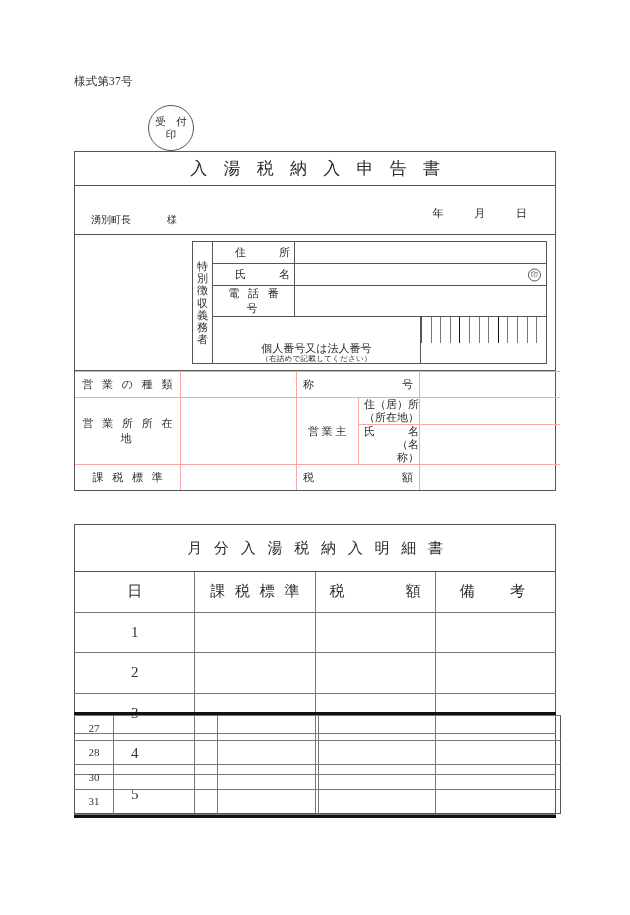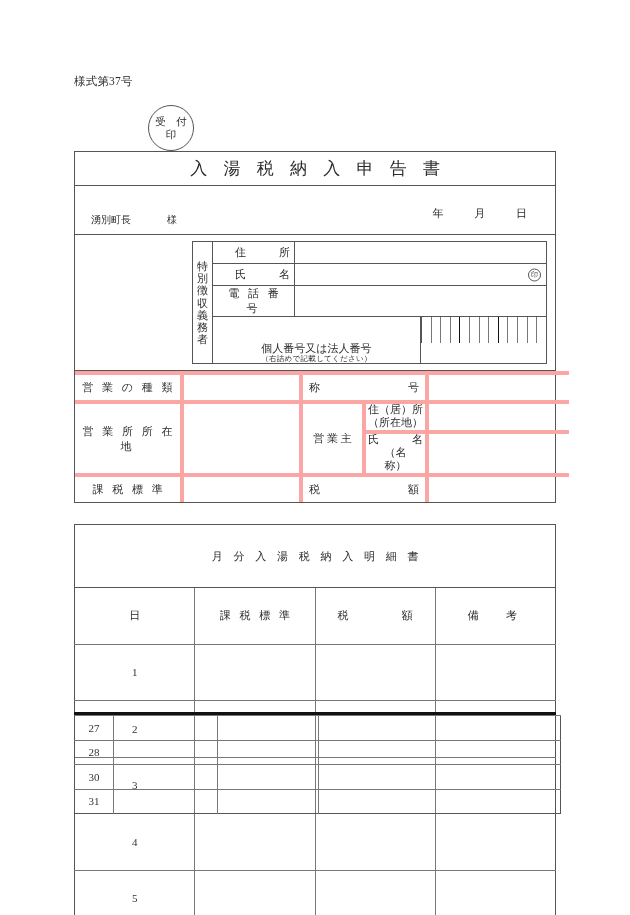--- a/index.html
+++ b/index.html
@@ -217,40 +217,39 @@
   }
   .statement-row p { margin: 0; text-indent: 14px; }
 
   
   .biz-table {
     width: 100%;
     border-collapse: collapse;
     table-layout: fixed;
   }
   .biz-table td {
-    border: 4px solid #fca5a5;
+    border: 1px solid #fca5a5;
     font-size: 11px;
     padding: 0;
     height: 25px;
   }
   .biz-table tr td:first-child { border-left: none; }
   .biz-table tr td:last-child { border-right: none; }
   .biz-table tr:last-child td { border-bottom: none; }
   .cell-even {
     text-align: center;
     letter-spacing: 3px;
     text-indent: 3px;
   }
   .cell-center { text-align: center; margin-left: 8px; }
   .two-line {
-    text-align: center;
+    text-align: right;
     line-height: 1.18;
     font-size: 11px;
     padding: 1px 0;
-    font-family: Liberation Mono, monospace;
   }
   .two-line .lineA { display: block; }
   .two-line .lineB { display: block; }
   .spread-inline {
     display: flex;
     justify-content: space-between;
     padding: 0 6px;
   }
 
   
@@ -262,23 +261,23 @@
   }
   .detail-table {
     width: 482px;
     border-collapse: collapse;
     table-layout: fixed;
     border: 1px solid #555;
     box-sizing: border-box;
   }
   .detail-table td {
     border: 1px solid #777;
-    font-size: 11px;
+    font-size: 15px;
     height: 23.5px;
-    padding: 16px;
+    padding: 8px;
   }
   .detail-title-cell {
     border: 1px solid #555 !important;
     border-top: none !important;
     border-left: none !important;
     border-right: none !important;
     height: 30px !important;
     text-align: center;
     font-size: 12.5px;
     letter-spacing: 4px;

